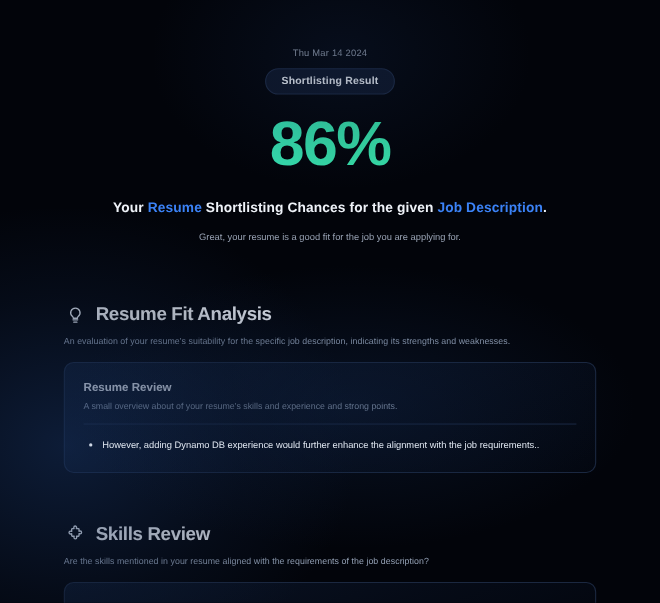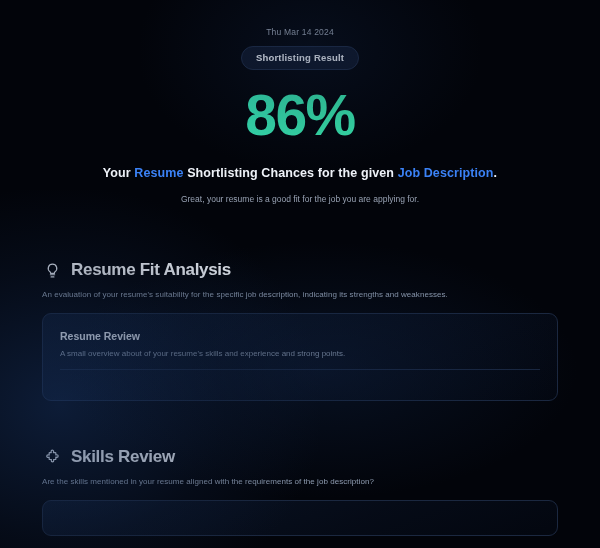--- a/index.html
+++ b/index.html
@@ -43,21 +43,21 @@
     width: 340px;
     height: 240px;
     background: radial-gradient(ellipse at center, rgba(16,32,62,0.35) 0%, rgba(2,4,10,0) 72%);
     pointer-events: none;
   }
 
   .page {
     position: relative;
     width: 600px;
     height: 424px;
-    padding: 0;
+    padding: 16px;
   }
 
   
   .hero { text-align: center; padding-top: 27px; }
 
   .date-text {
     font-size: 8.5px;
     color: #9aa3b2;
     letter-spacing: .2px;
   }
@@ -211,20 +211,21 @@
       </span>
       <span class="sec-title">Resume Fit Analysis</span>
     </div>
     <div class="sec-desc">An evaluation of your resume's suitability for the specific job description, indicating its strengths and weaknesses.</div>
 
     <div class="card">
       <div class="card-title">Resume Review</div>
       <div class="card-sub">A small overview about of your resume's skills and experience and strong points.</div>
       <div class="divider"></div>
       <ul class="bullets">
+        <li>However, adding Dynamo DB experience would further enhance the alignment with the job requirements..</li>
       </ul>
     </div>
   </div>
 
   <div class="section second">
     <div class="sec-head">
       <span class="sec-icon">
         <svg width="17" height="17" viewBox="0 0 24 24" fill="none" stroke="#e6ecf5" stroke-width="1.7" stroke-linecap="round" stroke-linejoin="round">
           <path d="M10 3.5a1.8 1.8 0 0 1 3.6 0c0 .6-.3 1-.3 1.5h2.6a.8.8 0 0 1 .8.8v2.6c.5 0 .9-.3 1.5-.3a1.8 1.8 0 0 1 0 3.6c-.6 0-1-.3-1.5-.3v2.6a.8.8 0 0 1-.8.8h-2.4c0 .6.3 1 .3 1.6a1.8 1.8 0 0 1-3.6 0c0-.6.3-1 .3-1.6H8.1a.8.8 0 0 1-.8-.8v-2.4c-.6 0-1 .3-1.6.3a1.8 1.8 0 0 1 0-3.6c.6 0 1 .3 1.6.3V5.8a.8.8 0 0 1 .8-.8h2.2c0-.5-.3-.9-.3-1.5z"></path>
         </svg>

